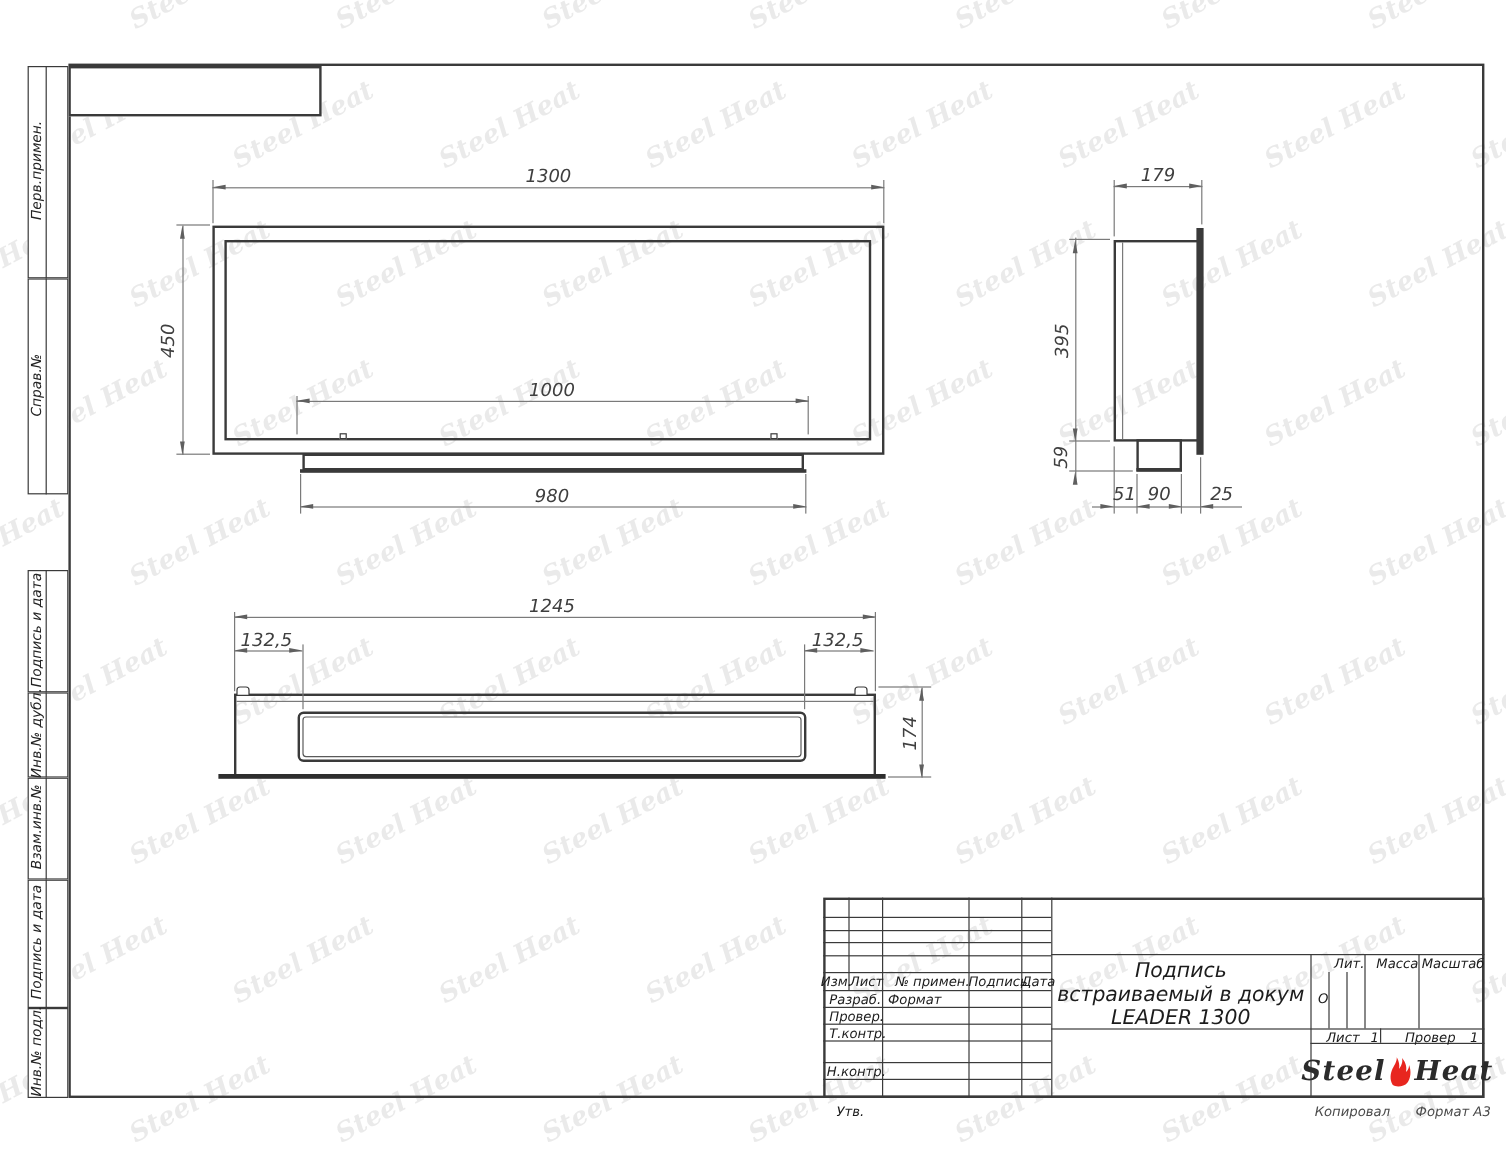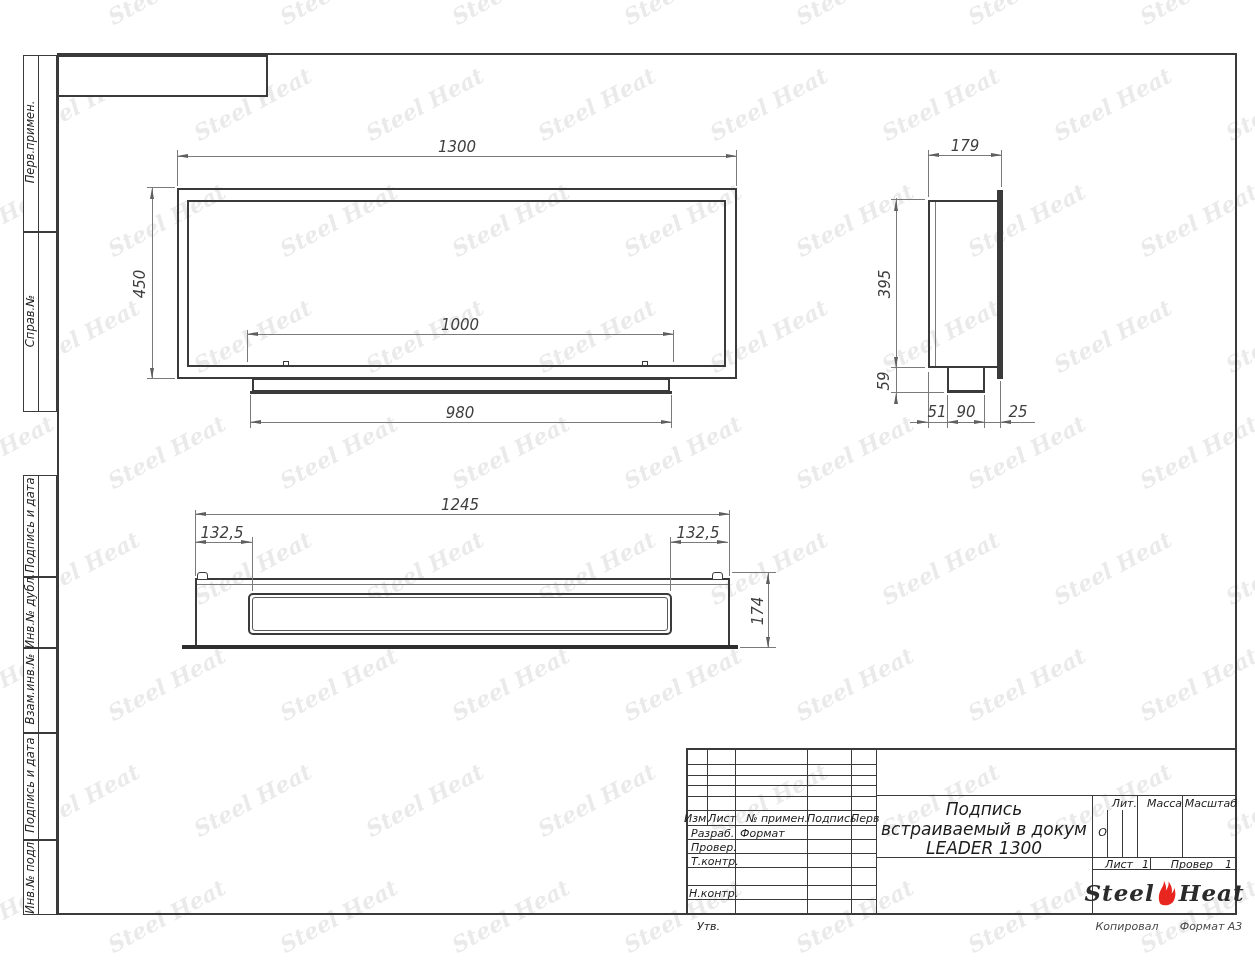--- a/index.html
+++ b/index.html
@@ -277,21 +277,21 @@
   <div class="ln" style="left:1107px;top:810px;width:1px;height:47px"></div>
   <div class="ln" style="left:1122px;top:810px;width:1px;height:47px"></div>
   <div class="ln" style="left:1137px;top:795px;width:1px;height:62px"></div>
   <div class="ln" style="left:1182px;top:795px;width:1px;height:62px"></div>
   <div class="ln" style="left:1150px;top:857px;width:1px;height:12px"></div>
 
   <div class="tb ctr" style="left:684px;top:812px;width:24px">Изм.</div>
   <div class="tb ctr" style="left:707px;top:812px;width:29px">Лист</div>
   <div class="tb ctr" style="left:735px;top:812px;width:73px">№ примен.</div>
   <div class="tb ctr" style="left:807px;top:812px;width:45px">Подпись</div>
-  <div class="tb ctr" style="left:851px;top:812px;width:26px">Перв</div>
+  <div class="tb ctr" style="left:851px;top:812px;width:26px">Дата</div>
 
   <div class="tb" style="left:691px;top:827px">Разраб.</div>
   <div class="tb" style="left:740px;top:827px">Формат</div>
   <div class="tb" style="left:691px;top:841px">Провер.</div>
   <div class="tb" style="left:691px;top:855px">Т.контр.</div>
   <div class="tb" style="left:689px;top:887px">Н.контр.</div>
   <div class="tb" style="left:697px;top:920px">Утв.</div>
 
   <div class="dtl" style="left:878px;top:799px;width:212px">Подпись</div>
   <div class="dtl" style="left:878px;top:819px;width:212px">встраиваемый в докум</div>

